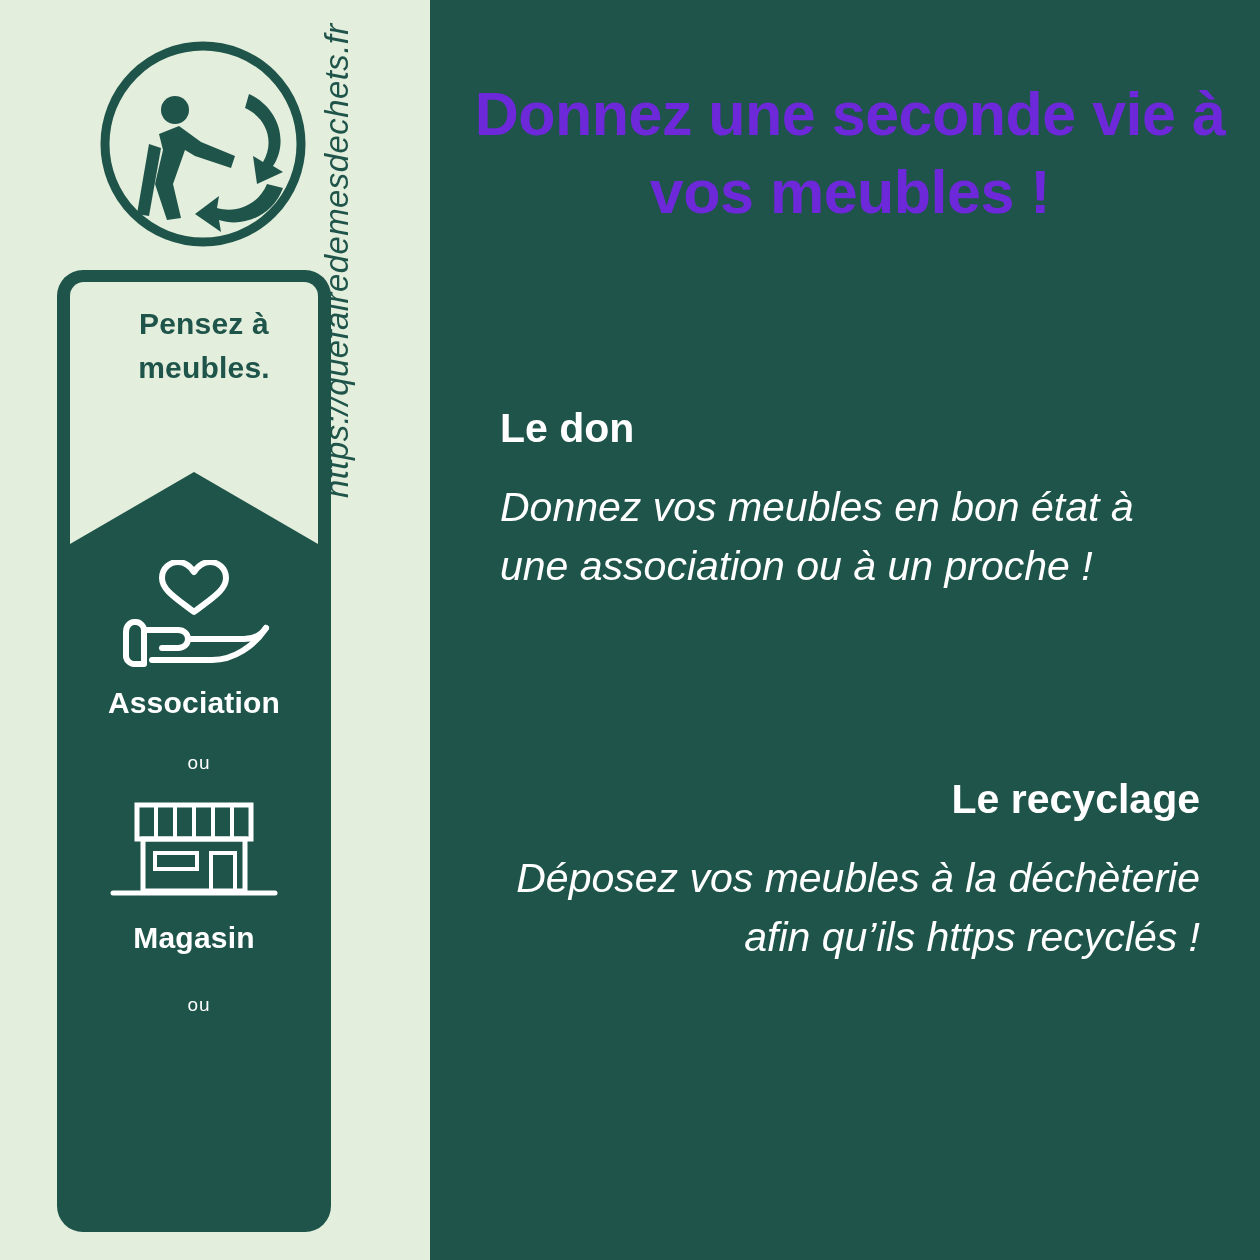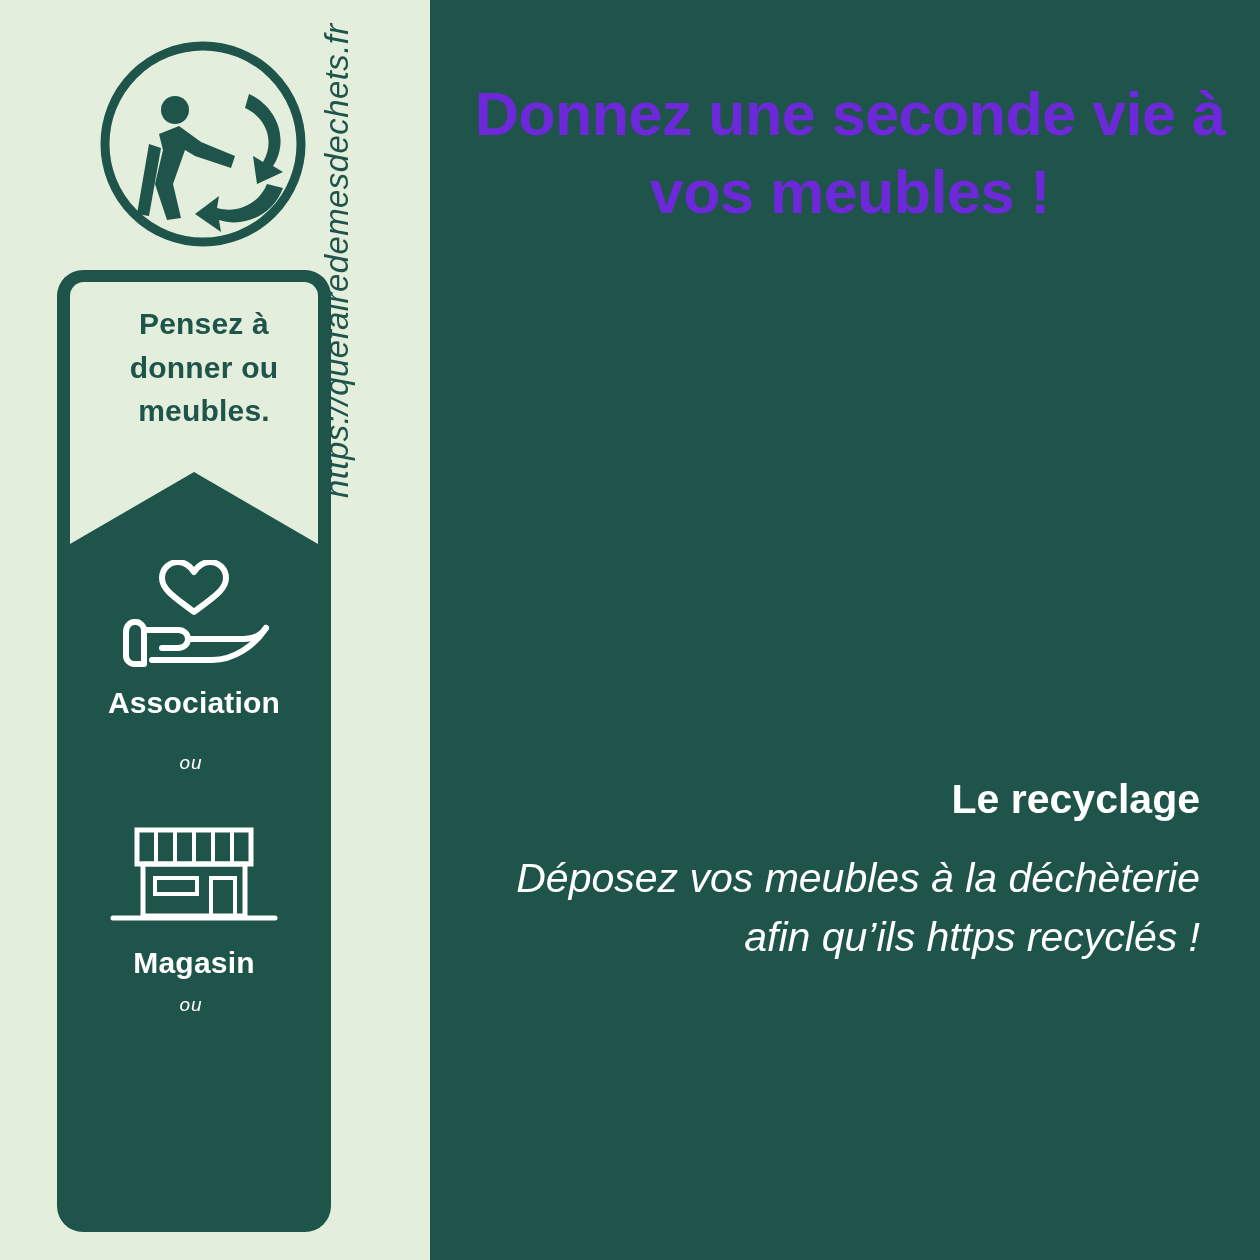--- a/index.html
+++ b/index.html
@@ -102,25 +102,24 @@
     font-weight: bold;
     letter-spacing: 0.2px;
   }
   .step-icon {
     display: block;
     margin: 0 auto 12px auto;
   }
   .ou {
     position: absolute;
     width: 284px;
-    left: 49px;
+    left: 57px;
     text-align: center;
     color: #ffffff;
     font-size: 19px;
-    font-style: italic;
     letter-spacing: 1px;
   }
   
   .vurl {
     position: absolute;
     left: 318px;
     top: 498px;
     width: 620px;
     color: #1e5449;
     font-size: 33px;
@@ -186,39 +185,38 @@
       <path d="M110 150 L150 150 L130 184 Z" fill="#1e5449" opacity="0"></path>
     </svg>
   </div>
 
   <div class="green-card"></div>
 
   <div class="banner"></div>
   <div class="banner-notch"></div>
   <div class="banner-text">
     <div>Pensez à</div>
-    <div>donner ou</div>
     <div>meubles.</div>
   </div>
 
   <div class="step" style="top:560px;">
     <span class="step-icon">
       <svg width="160" height="110" viewBox="0 0 160 110" xmlns="http://www.w3.org/2000/svg">
         <path d="M80 52 C62 38 48 30 48 18 C48 8 56 2 64 2 C71 2 76 6 80 12 C84 6 89 2 96 2 C104 2 112 8 112 18 C112 30 98 38 80 52 Z" fill="none" stroke="#ffffff" stroke-width="6" stroke-linejoin="round"></path>
         <path d="M12 72 L12 96 C12 100 16 104 20 104 L30 104 L30 70 C30 66 26 62 22 62 L20 62 C16 62 12 66 12 72 Z" fill="none" stroke="#ffffff" stroke-width="6" stroke-linejoin="round"></path>
         <path d="M32 70 L64 70 C70 70 74 74 74 79 C74 84 70 88 64 88 L48 88 M74 79 L130 79 C140 79 148 74 152 68" fill="none" stroke="#ffffff" stroke-width="6" stroke-linecap="round" stroke-linejoin="round"></path>
         <path d="M152 68 C140 86 120 100 98 100 L38 100" fill="none" stroke="#ffffff" stroke-width="6" stroke-linecap="round"></path>
       </svg>
     </span>
     <div class="step-label">Association</div>
   </div>
 
   <div class="ou" style="top:752px;">ou</div>
 
-  <div class="step" style="top:820px;">
+  <div class="step" style="top:795px;">
     <span class="step-icon">
       <svg width="190" height="110" viewBox="0 0 190 110" xmlns="http://www.w3.org/2000/svg">
         <rect x="38" y="10" width="114" height="34" fill="none" stroke="#ffffff" stroke-width="5"></rect>
         <line x1="57" y1="10" x2="57" y2="44" stroke="#ffffff" stroke-width="4"></line>
         <line x1="76" y1="10" x2="76" y2="44" stroke="#ffffff" stroke-width="4"></line>
         <line x1="95" y1="10" x2="95" y2="44" stroke="#ffffff" stroke-width="4"></line>
         <line x1="114" y1="10" x2="114" y2="44" stroke="#ffffff" stroke-width="4"></line>
         <line x1="133" y1="10" x2="133" y2="44" stroke="#ffffff" stroke-width="4"></line>
         <rect x="44" y="44" width="102" height="52" fill="none" stroke="#ffffff" stroke-width="5"></rect>
         <rect x="56" y="58" width="42" height="16" fill="none" stroke="#ffffff" stroke-width="4"></rect>
@@ -229,19 +227,23 @@
     <div class="step-label">Magasin</div>
   </div>
 
   <div class="ou" style="top:994px;">ou</div>
 
 
   <div class="vurl">https://quefairedemesdechets.fr</div>
 
   <div class="headline">Donnez une seconde vie à vos meubles !</div>
 
+  <div class="section sec-don">
+    <div class="sec-title">Le don</div>
+    <div class="sec-body">Donnez vos meubles en bon état à une association ou à un proche !</div>
+  </div>
 
   <div class="section sec-recyclage">
     <div class="sec-title">Le recyclage</div>
     <div class="sec-body">Déposez vos meubles à la déchèterie afin qu’ils https recyclés !</div>
   </div>
 
 </div>
 
 </body></html>

